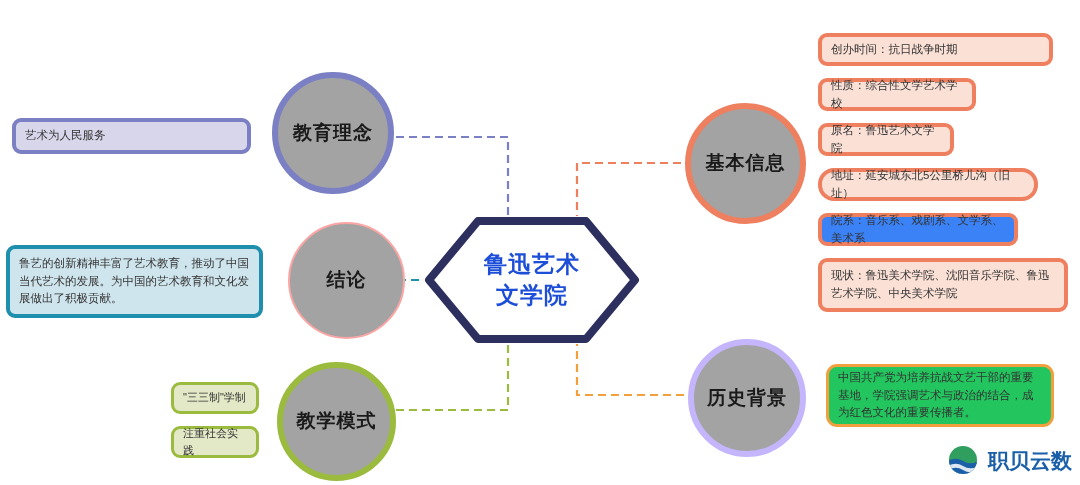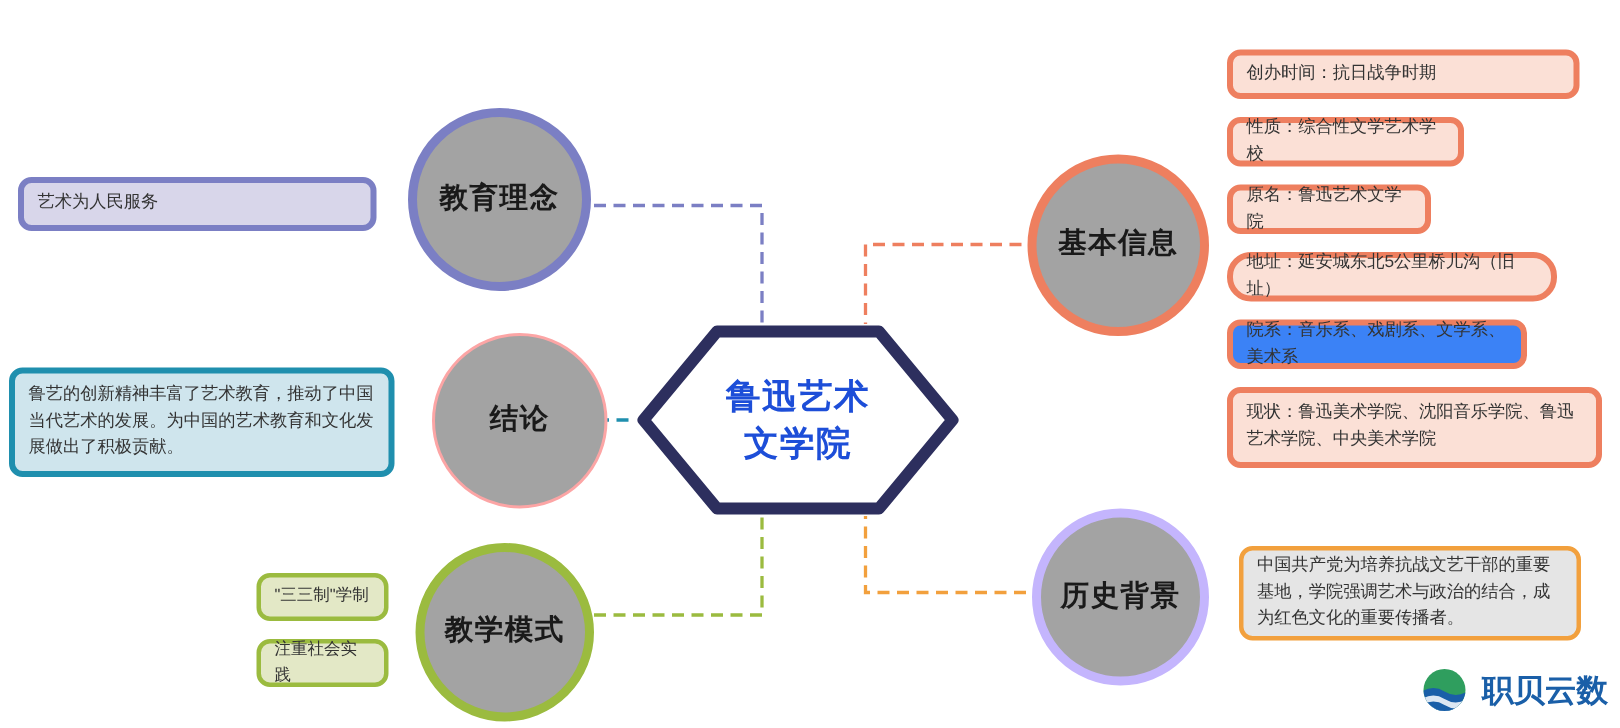--- a/index.html
+++ b/index.html
@@ -176,21 +176,21 @@
   </div>
 
   <div class="leaf-box" style="left:818px; top:213px; width:200px; height:33px; border-width:4px; border-color:#ee7f5f; background:#3b82f6;">
     <span>院系：音乐系、戏剧系、文学系、美术系</span>
   </div>
 
   <div class="leaf-box multi" style="left:818px; top:258px; width:250px; height:54px; border-width:4px; border-color:#ee7f5f; background:#fbe0d6;">
     <span>现状：鲁迅美术学院、沈阳音乐学院、鲁迅艺术学院、中央美术学院</span>
   </div>
 
-  <div class="leaf-box multi" style="left:826px; top:364px; width:228px; height:63px; border-width:3px; border-color:#f2a03d; background:#e5e5e5;">
+  <div class="leaf-box multi" style="left:826px; top:364px; width:228px; height:63px; border-width:3px; border-color:#f2a03d; background:#22c55e;border-radius:11px;">
     <span>中国共产党为培养抗战文艺干部的重要基地，学院强调艺术与政治的结合，成为红色文化的重要传播者。</span>
   </div>
 
   <div class="logo">
     <svg width="30" height="30" viewBox="0 0 30 30">
       <defs>
         <clipPath id="logoClip">
             <circle cx="15" cy="15" r="14"></circle>
           </clipPath>
       </defs>

